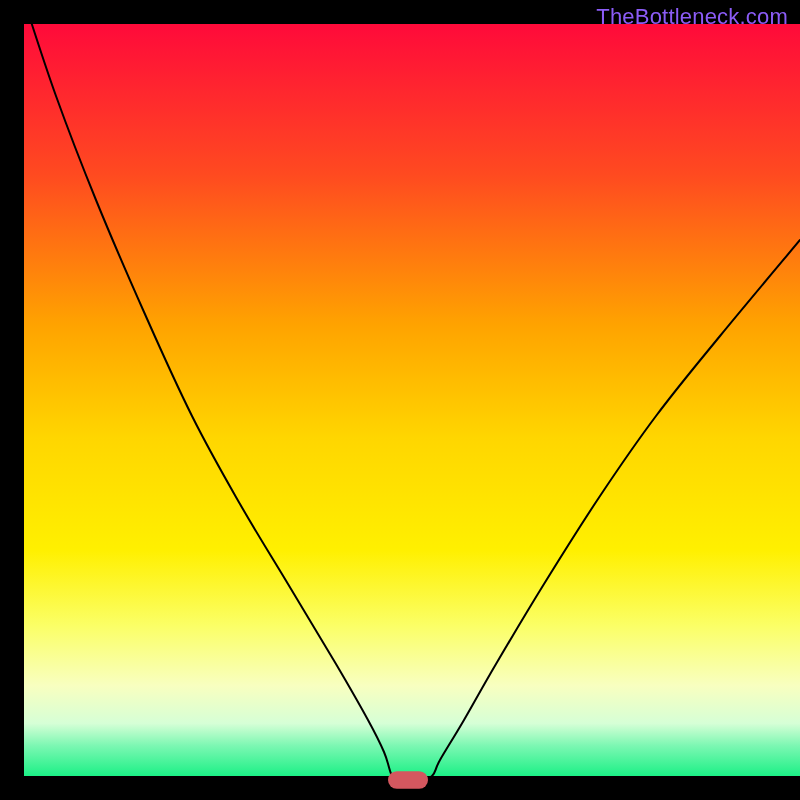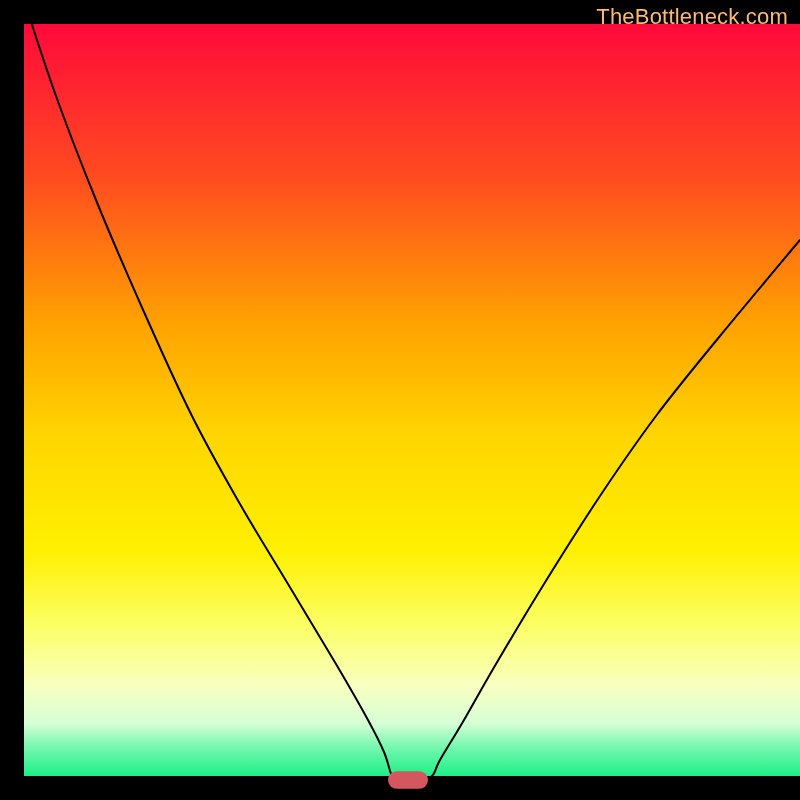--- a/index.html
+++ b/index.html
@@ -13,21 +13,21 @@
   }
   .chart-container {
     position: relative;
     width: 800px;
     height: 800px;
   }
   .watermark {
     position: absolute;
     top: 4px;
     right: 12px;
-    color: #fdba74;
+    color: #8b5cf6;
     font-size: 22px;
     font-weight: 500;
     letter-spacing: 0.2px;
     z-index: 5;
   }
   svg {
     display: block;
   }
 </style>
 </head>

